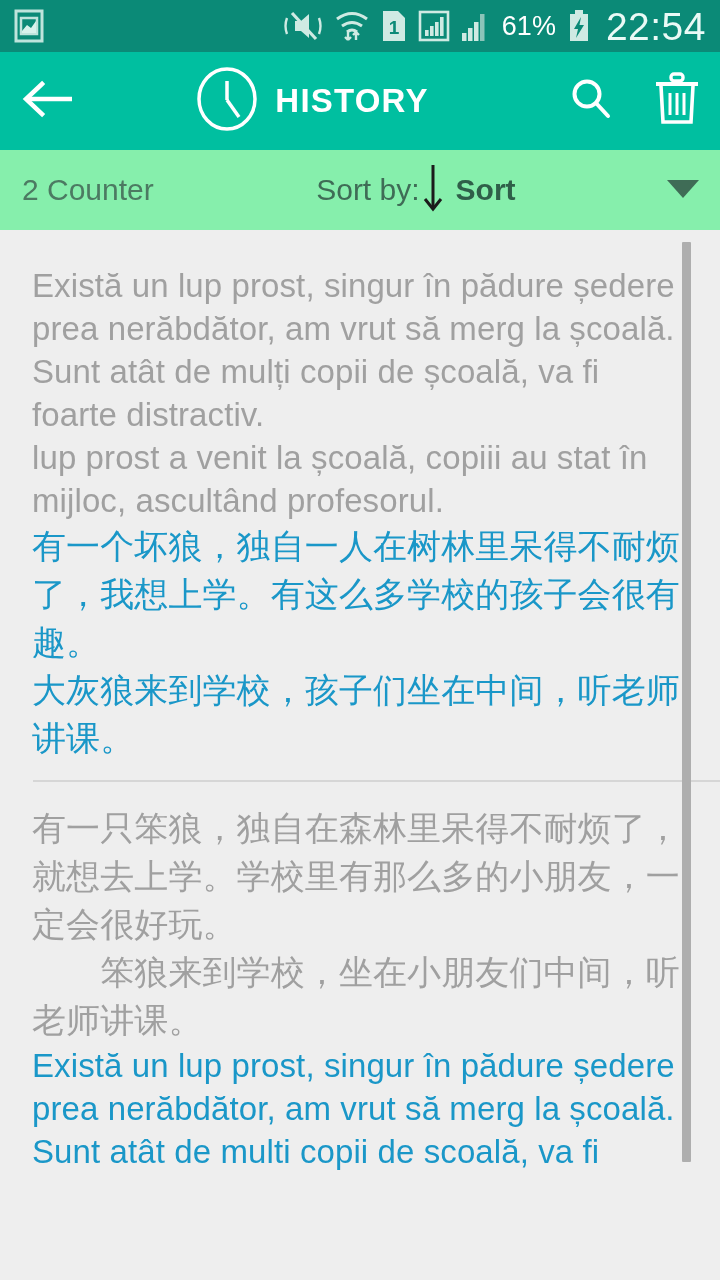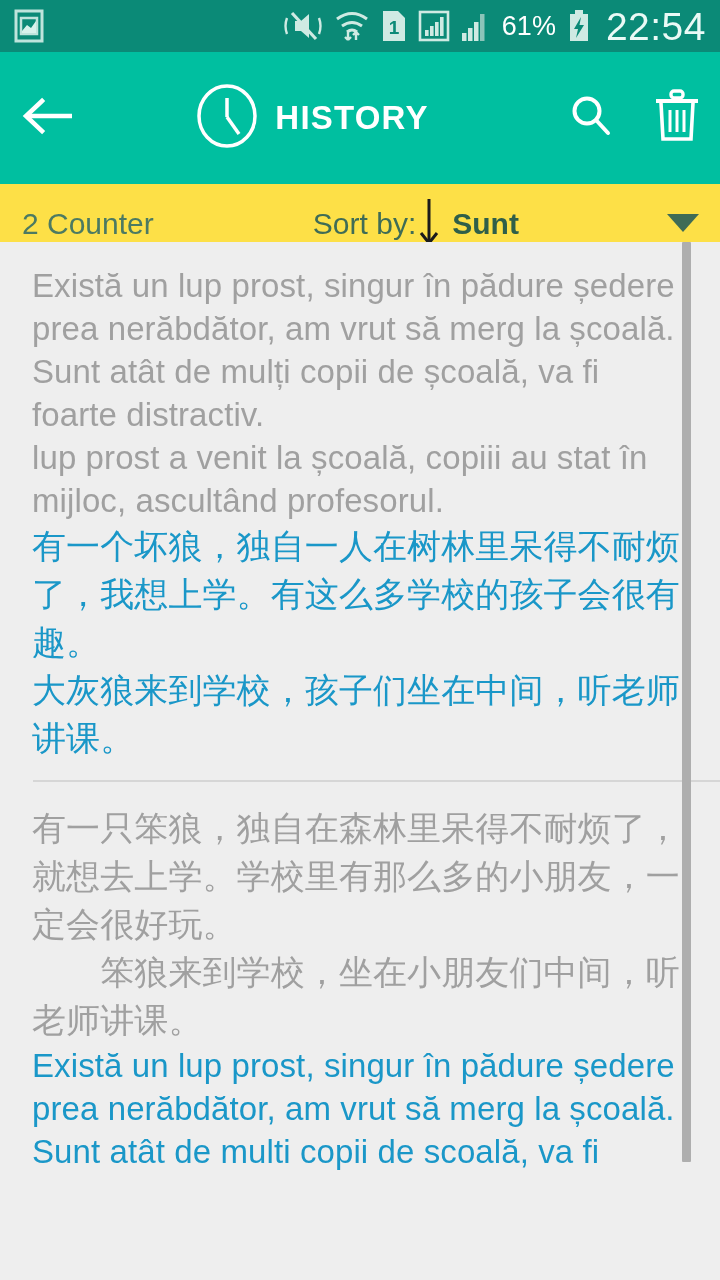--- a/index.html
+++ b/index.html
@@ -33,21 +33,21 @@
   .sb-clock {
     font-size:39px;
     color:#eafaf6;
     line-height:1;
     margin-left:4px;
     letter-spacing:0.5px;
   }
 
   
   .appbar {
-    height:132px;
+    height:98px;
     background:#00bfa0;
     display:flex;
     align-items:center;
     position:relative;
   }
   .appbar-back {
     width:96px;
     height:110px;
     display:flex;
     align-items:center;
@@ -71,21 +71,21 @@
     width:86px;
     height:110px;
     display:flex;
     align-items:center;
     justify-content:center;
   }
 
   
   .sortbar {
     height:80px;
-    background:#fde047;
+    background:#86efac;
     display:flex;
     align-items:center;
     padding:0 16px 0 22px;
   }
   .counter {
     font-size:30px;
     color:#4c7a62;
     flex:0 0 auto;
   }
   .sort-group {
@@ -278,21 +278,21 @@
   <span class="counter">2 Counter</span>
 
   <div class="sort-group">
     <span class="sortby-label">Sort by:</span>
     <span>
       <svg width="26" height="54" viewBox="0 0 26 54">
         <line x1="13" y1="4" x2="13" y2="46" stroke="#1b1b1b" stroke-width="3"></line>
         <polyline points="5,38 13,48 21,38" fill="none" stroke="#1b1b1b" stroke-width="3"></polyline>
       </svg>
     </span>
-    <span class="sort-value">Sunt</span>
+    <span class="sort-value">Sort</span>
   </div>
 
   <span class="sort-caret">
     <svg width="34" height="22" viewBox="0 0 34 22">
       <polygon points="1,3 33,3 17,21" fill="#3f6c56"></polygon>
     </svg>
   </span>
 </div>
 
 <div class="list">

